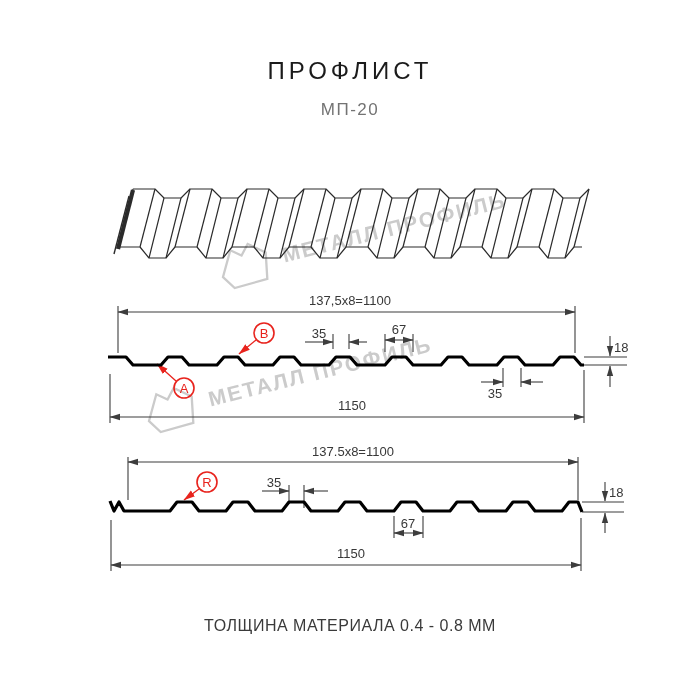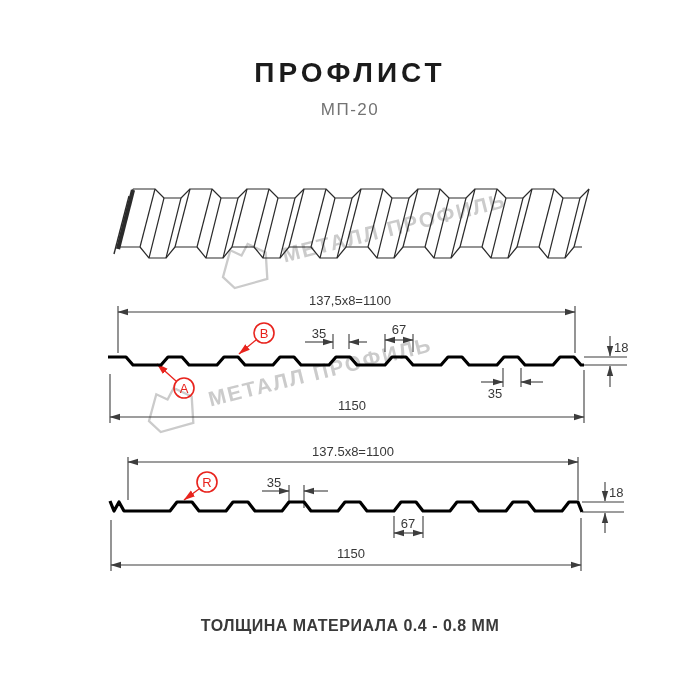--- a/index.html
+++ b/index.html
@@ -1,23 +1,23 @@
 <!DOCTYPE html>
 <html><head>
 <meta charset="utf-8">
 <style>
   html,body{margin:0;padding:0;background:#fff;}
   #canvas{position:relative;width:700px;height:700px;background:#ffffff;overflow:hidden;
           font-family:"Liberation Sans", sans-serif;}
   .abs{position:absolute;}
-  .title{left:0;top:57px;width:700px;text-align:center;font-size:28px;font-weight:bold;
+  .title{left:0;top:57px;width:700px;text-align:center;font-size:24px;font-weight:normal;
          letter-spacing:4px;color:#1b1b1b;}
   .subtitle{left:0;top:100px;width:700px;text-align:center;font-size:17px;font-weight:500;
             letter-spacing:1.5px;color:#737373;}
-  .footer{left:0;top:617px;width:700px;text-align:center;font-size:16px;font-weight:700;
+  .footer{left:0;top:617px;width:700px;text-align:center;font-size:16px;font-weight:400;
           letter-spacing:.5px;color:#3a3a3a;}
   .watermark{display:flex;align-items:center;gap:8px;transform-origin:0 100%;
              transform:rotate(-14deg);pointer-events:none;}
   .wm-text{font-size:21px;font-weight:bold;letter-spacing:2px;color:#cbcbcb;white-space:nowrap;}
   #wm1{left:224px;top:248px;}
   #wm2{left:150px;top:392px;}
   svg text{font-family:"Liberation Sans", sans-serif;}
   .dimtxt{font-size:13px;fill:#383838;}
   .lbltxt{font-size:13px;fill:#e8231d;}
   .dimline{stroke:#3d3d3d;stroke-width:1.1;fill:none;}

